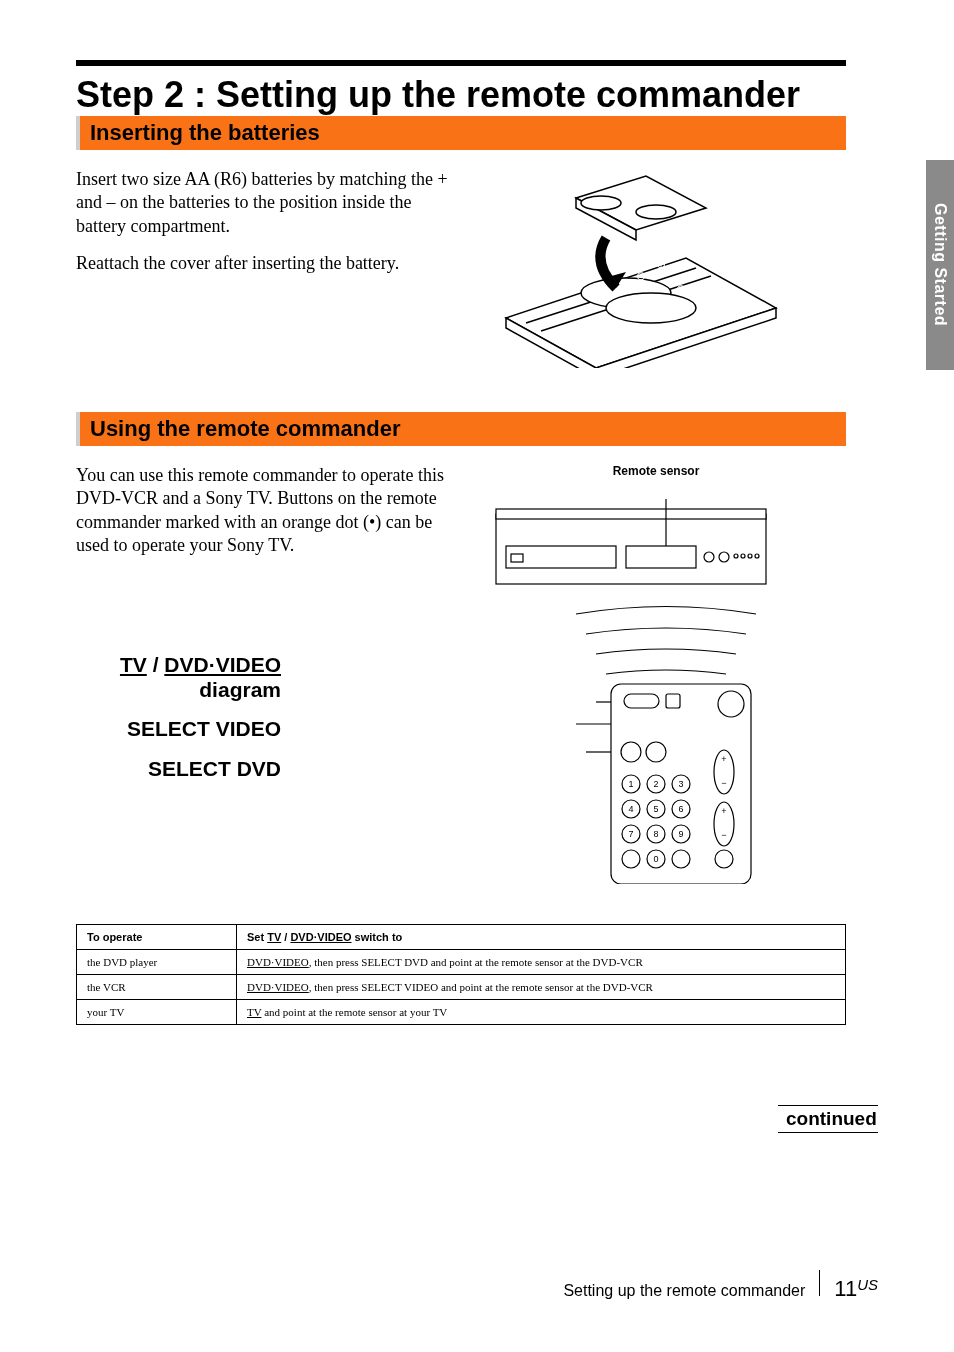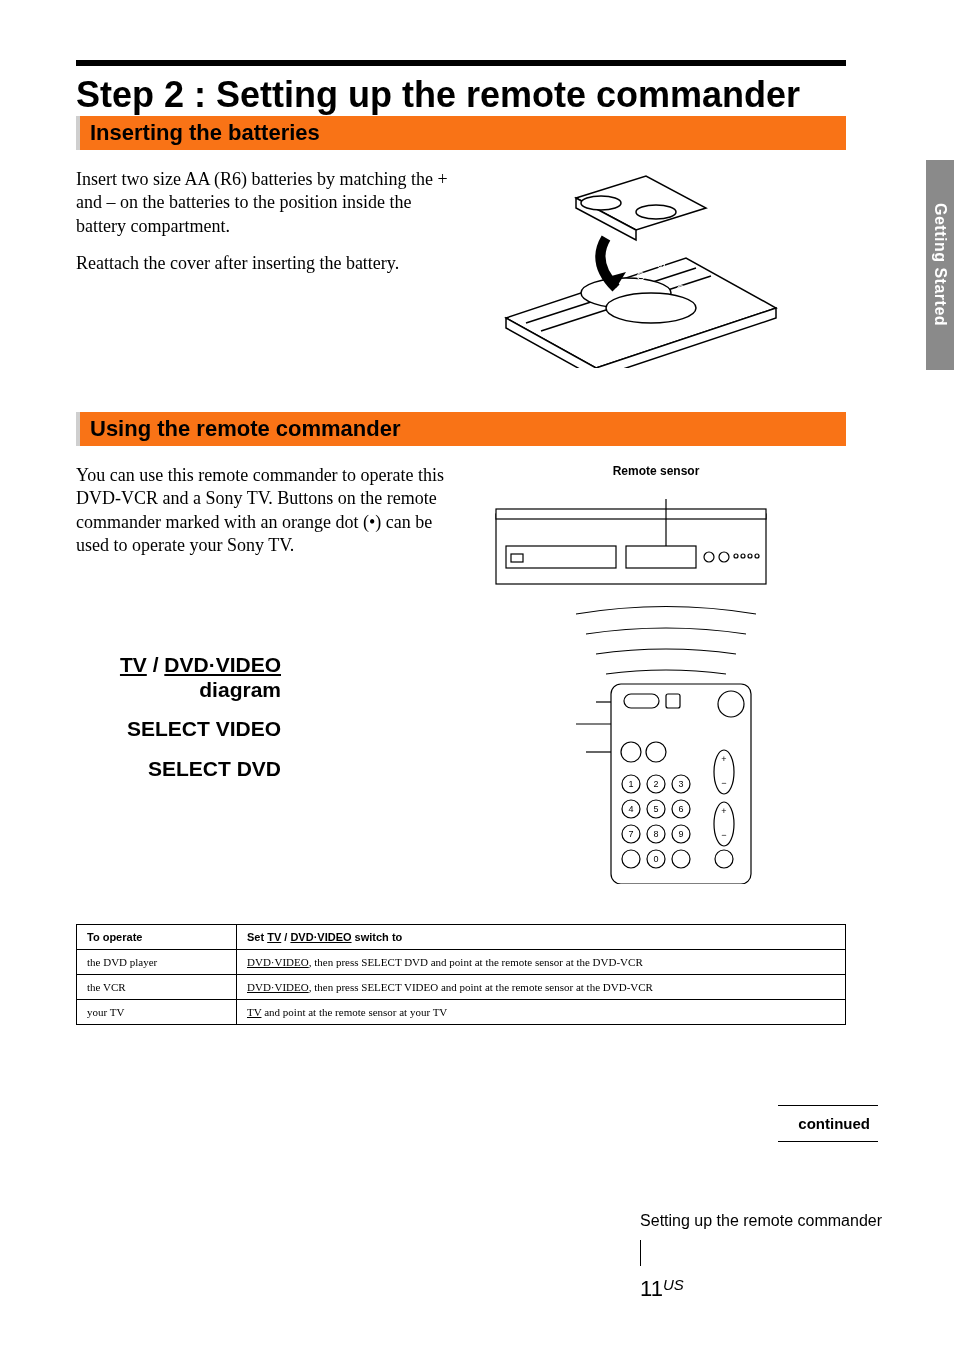--- a/index.html
+++ b/index.html
@@ -91,37 +91,36 @@
       vertical-align: top;
     }
     table.operate th {
       font-family: Arial, Helvetica, sans-serif;
       font-weight: bold;
     }
     .u { text-decoration: underline; }
     .continued {
       font-family: Arial, Helvetica, sans-serif;
       font-weight: bold;
-      font-size: 15px;
+      font-size: 19px;
       text-align: right;
       border-top: 1px solid #000;
       border-bottom: 1px solid #000;
-      padding: 9px 8px;
+      padding: 2px 8px;
       width: 100px;
       margin-left: auto;
       margin-top: 80px;
     }
     .footer {
       position: absolute;
       bottom: 50px;
       right: 76px;
       display: flex;
       align-items: baseline;
       gap: 10px;
-      flex-direction: column;
     }
     .footer-title {
       font-family: Arial, Helvetica, sans-serif;
       font-size: 16px;
     }
     .footer-divider {
       border-left: 1px solid #000;
       height: 26px;
       margin: 0 4px;
     }

